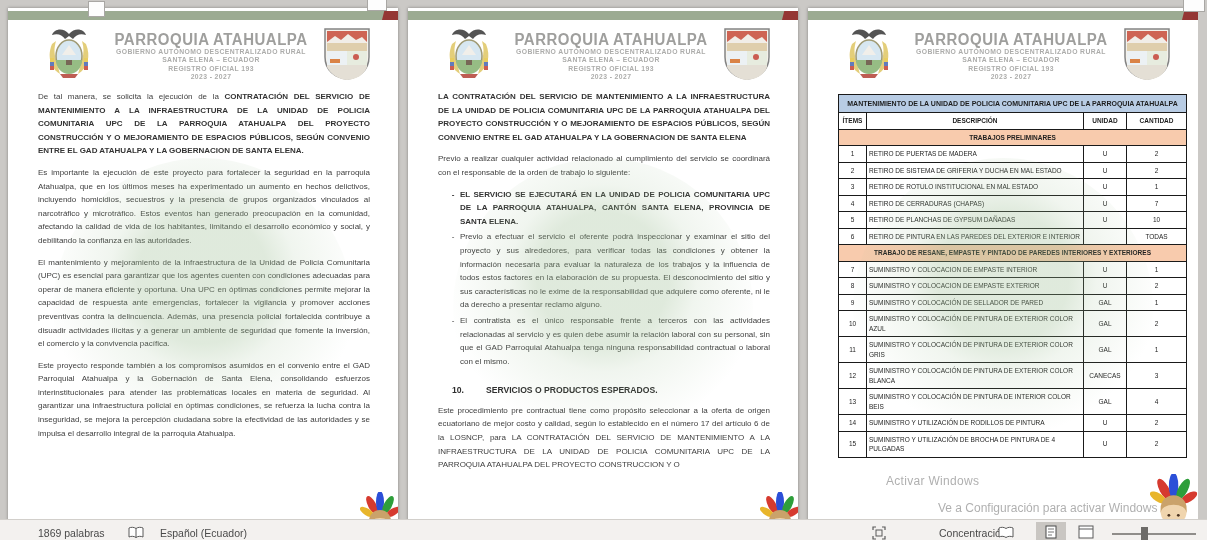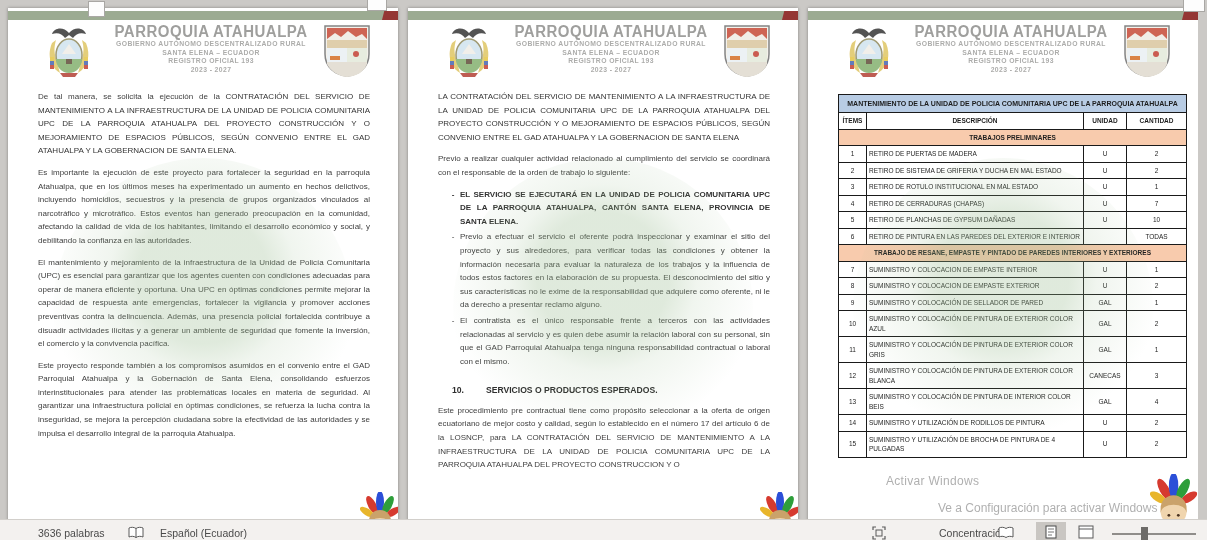--- a/index.html
+++ b/index.html
@@ -25,30 +25,30 @@
   }
   #handle-1 { left:88px; top:1px;  width:17px; height:16px; }
   #handle-2 { left:367px; top:-4px; width:20px; height:15px; }
   #handle-3 { left:1183px; top:-4px; width:22px; height:16px; }
 
   
   .topbar { position:relative; margin-top:3px; height:9px; background:var(--header-bar-green,#9cab92); }
   .topbar .red-end { position:absolute; right:0; top:0; width:16px; height:9px; background:var(--header-bar-red,#943634); transform:skewX(-14deg); transform-origin:bottom right; }
 
   
-  .doc-header { display:flex; align-items:flex-start; justify-content:space-between; padding:3px 26px 0 30px; height:62px; opacity:.82; }
+  .doc-header { display:flex; align-items:flex-end; justify-content:space-between; padding:3px 26px 0 30px; height:62px; opacity:.82; }
   .hdr-center { text-align:center; flex:1; padding:0 6px; color:#8e8e8c; }
   .hdr-title { font-size:15px; font-weight:bold; letter-spacing:.5px; color:#8a8a88; transform:scaleY(1.05); }
   .hdr-sub { font-size:6.8px; font-weight:bold; color:#9a9a98; letter-spacing:.4px; line-height:8.6px; }
   .emblem { flex:0 0 auto; }
 
   
   .pbody { padding:8px 28px 0 30px; font-size:8px; line-height:13.6px; color:#3e3e3e; }
   .para { text-align:justify; margin-bottom:8px; }
-  .caps { font-weight:normal; color:#333; }
+  .caps { font-weight:bold; color:#333; }
   .capsn { color:#3e3e3e; }
   .h2 { font-weight:bold; font-size:8.6px; color:#2e2e2e; margin:4px 0 6px 14px; }
   .h2 .tabgap { margin-left:22px; }
   .blist { margin-left:8px; }
   .bitem { display:flex; margin-bottom:2px; }
   .dash { width:14px; text-align:center; flex:0 0 auto; }
   .btext { flex:1; text-align:justify; }
   .bold { font-weight:bold; color:#333; }
 
   
@@ -410,21 +410,21 @@
 
 <div class="right-strip"></div>
 <div class="handle" id="handle-1"></div>
 <div class="handle" id="handle-2"></div>
 <div class="handle" id="handle-3"></div>
 
 <div class="win-wm" id="wm-line1">Activar Windows</div>
 <div class="win-wm" id="wm-line2">Ve a Configuración para activar Windows</div>
 
 <div class="statusbar">
-  <span class="sb-item" id="sb-wordcount">3636 palabras</span>
+  <span class="sb-item" id="sb-wordcount">1869 palabras</span>
   <svg class="sb-item" id="sb-proofing" width="16" height="13" viewBox="0 0 16 13">
     <path d="M1,2 C3,1 6,1 8,2.5 C10,1 13,1 15,2 L15,11 C13,10 10,10 8,11.5 C6,10 3,10 1,11 Z" fill="#fff" stroke="#5a5a5a" stroke-width="1"></path>
     <line x1="8" y1="2.5" x2="8" y2="11.5" stroke="#5a5a5a" stroke-width="1"></line>
   </svg>
   <span class="sb-item" id="sb-language">Español (Ecuador)</span>
   <svg class="sb-item" id="sb-focus-icon" width="14" height="14" viewBox="0 0 14 14">
     <path d="M1,4 V1 H4 M10,1 H13 V4 M13,10 V13 H10 M4,13 H1 V10" fill="none" stroke="#5a5a5a" stroke-width="1.2"></path>
     <rect x="4" y="4" width="6" height="6" fill="none" stroke="#5a5a5a" stroke-width="1"></rect>
   </svg>
   <span class="sb-item" id="sb-focus-label">Concentración</span>

